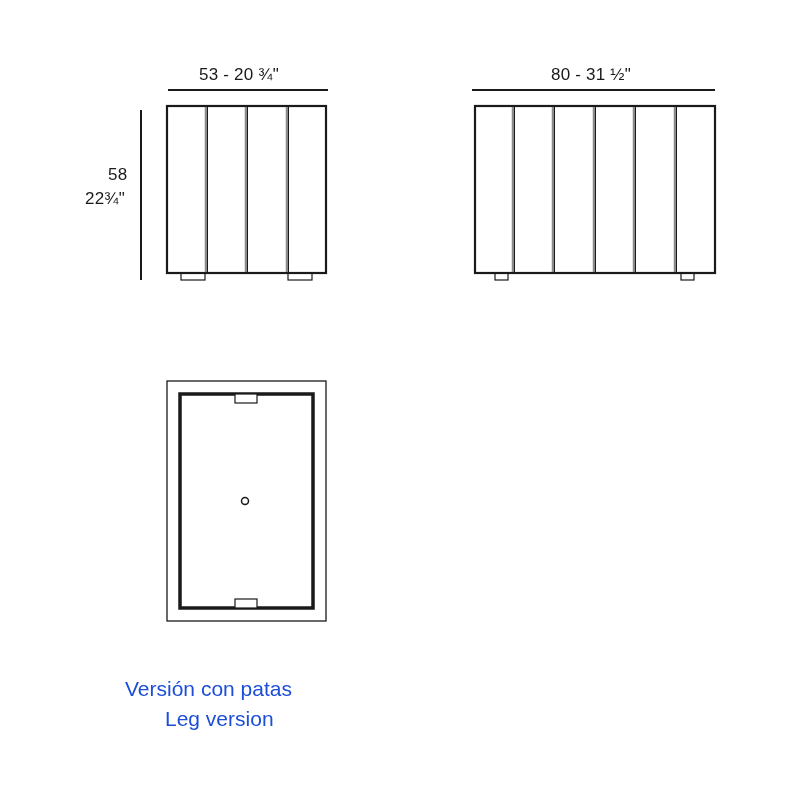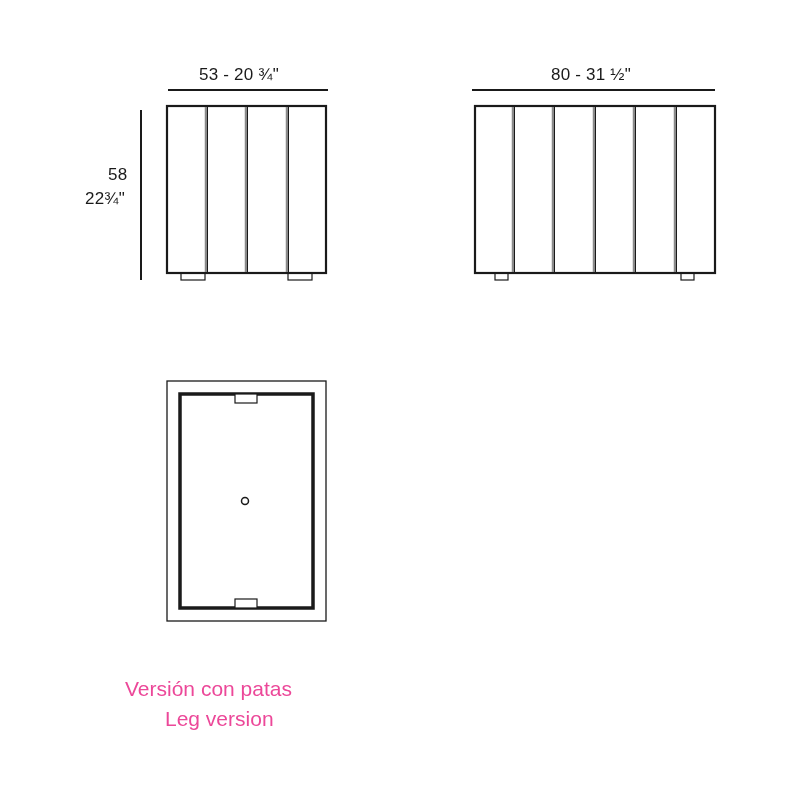--- a/index.html
+++ b/index.html
@@ -3,21 +3,21 @@
   <meta charset="utf-8">
   <style>
     html, body { margin: 0; padding: 0; background: #ffffff; }
     body { width: 800px; height: 800px; position: relative; overflow: hidden;
            font-family: "Liberation Sans", "DejaVu Sans", sans-serif; color: #1a1a1a; }
     .abs { position: absolute; }
     .dim-label { font-size: 17px; color: #1a1a1a; white-space: nowrap; letter-spacing: 0.2px; }
     .hline { height: 1.5px; background: #1a1a1a; }
     .vline { width: 1.5px; background: #1a1a1a; }
     svg { position: absolute; left: 0; top: 0; }
-    .caption { font-size: 21px; color: #ec4899; white-space: nowrap; }
+    .caption { font-size: 21px; color: #1d4ed8; white-space: nowrap; }
   </style>
 </head>
 <body>
 
 <div class="abs dim-label" style="left:199px; top:65px;">53 - 20 ¾"</div>
 <div class="abs hline" style="left:168px; top:89px; width:160px;"></div>
 
 <div class="abs dim-label" style="left:108px; top:165px;">58</div>
 <div class="abs dim-label" style="left:85px; top:189px;">22¾"</div>
 <div class="abs vline" style="left:140px; top:110px; height:170px;"></div>

